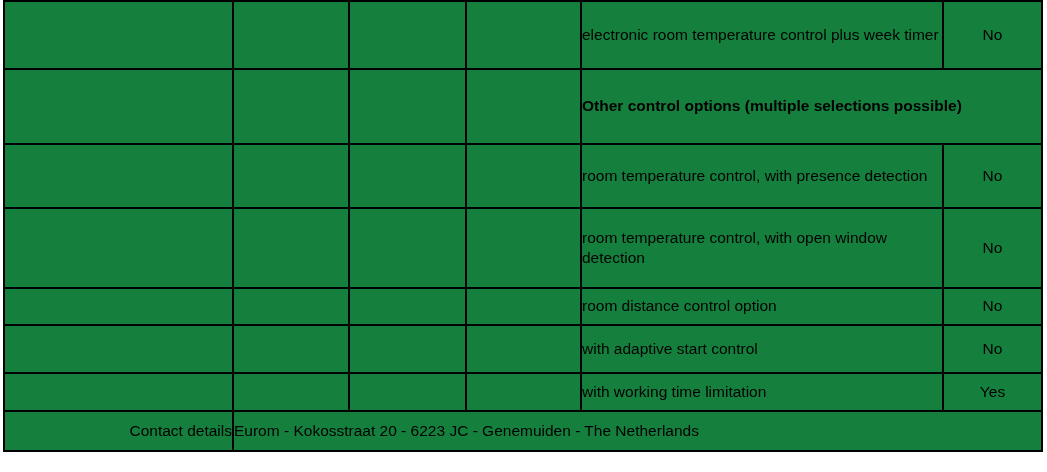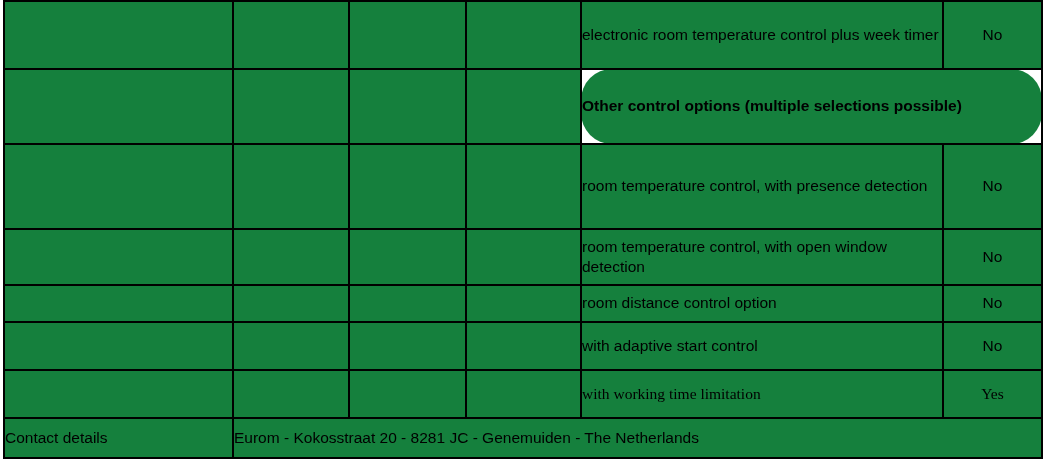--- a/index.html
+++ b/index.html
@@ -62,41 +62,40 @@
     text-align: center;
     padding: 0 6px;
     margin-top: 20px;
   }
 
   td.group-header {
     background: #bfbfbf;
     font-weight: bold;
     text-align: left;
     padding: 0 10px;
-    border-radius: 31px;
   }
 
   td.contact-label {
-    text-align: left;
+    text-align: right;
     padding: 0 12px;
   }
 
   td.contact-value {
     text-align: left;
     padding: 0 10px;
   }
 
   
   tr.r1 { height: 68px; }
   tr.r2 { height: 75px; }
-  tr.r3 { height: 85px; }
-  tr.r4 { height: 56px; }
+  tr.r3 { height: 64px; }
+  tr.r4 { height: 80px; }
   tr.r5 { height: 37px; }
   tr.r6 { height: 48px; }
-  tr.r7 { height: 48px; font-family: Liberation Serif, serif; }
+  tr.r7 { height: 38px; }
   tr.r8 { height: 38px; }
   tr.r9 { height: 40px; }
 
   .wrap-text {
     display: block;
     white-space: normal;
   }
 </style>
 </head>
 <body>
@@ -186,19 +185,19 @@
         <td class="blank"></td>
         <td class="label-cell">
           <span class="wrap-text">with working time limitation</span>
         </td>
         <td class="value-cell">Yes</td>
       </tr>
 
 
       <tr class="r9">
         <td class="contact-label">Contact details</td>
-        <td class="contact-value" colspan="5">Eurom - Kokosstraat 20 - 8281 JC - Genemuiden - The Netherlands</td>
+        <td class="contact-value" colspan="5">Eurom - Kokosstraat 20 - 6223 JC - Genemuiden - The Netherlands</td>
       </tr>
 
     </tbody>
   </table>
 
 </div>
 
 </body></html>

